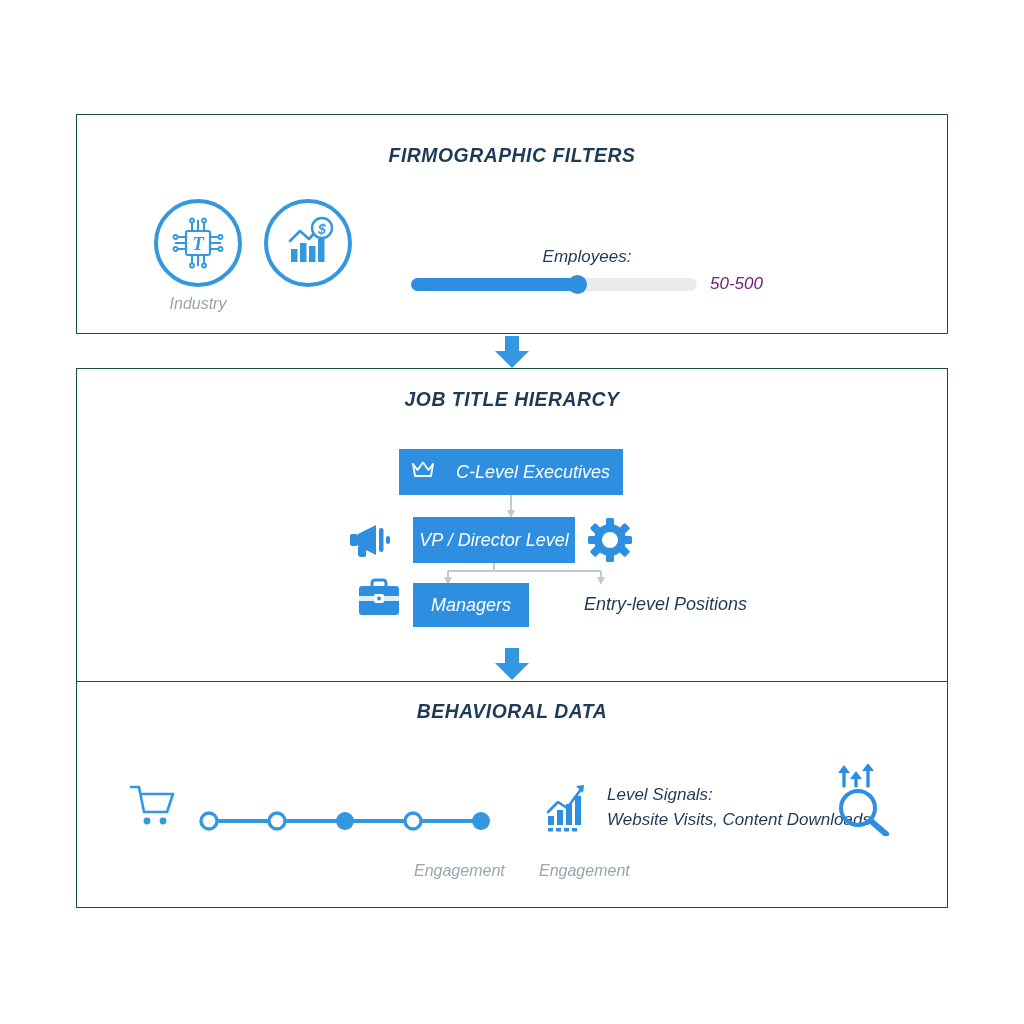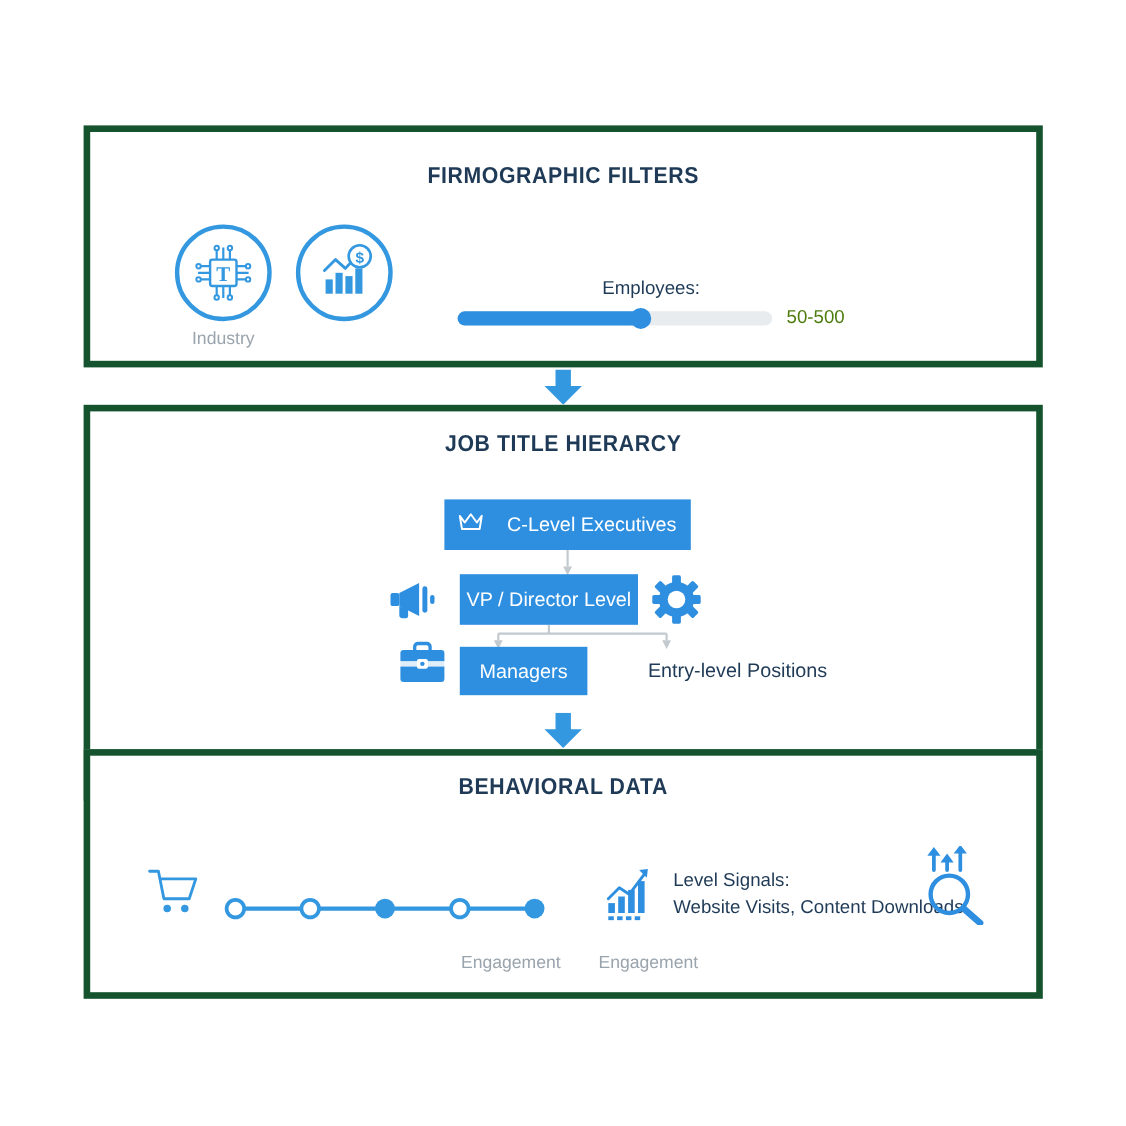--- a/index.html
+++ b/index.html
@@ -17,22 +17,23 @@
     position: relative;
     width: 1024px;
     height: 1024px;
     background: #ffffff;
   }
   .panel {
     position: absolute;
     left: 76px;
     width: 872px;
     background: #ffffff;
-    border: 6px solid #14532d;
+    border: 1px solid #14532d;
     box-sizing: border-box;
+    font-style: italic;
   }
   #panel-firmographic { top: 114px;  height: 220px; }
   #panel-hierarchy    { top: 368px;  height: 360px; }
   #panel-behavioral   { top: 681px;  height: 227px; }
 
   .panel-title {
     position: absolute;
     left: 0;
     width: 100%;
     text-align: center;
@@ -117,21 +118,21 @@
     margin-left: -9px;
     border-radius: 50%;
     background: #2e8fe0;
   }
   .slider-side {
     margin-left: 13px;
     font-size: 17px;
     white-space: nowrap;
   }
   .side-muted { color: #b9c2ca; }
-  .side-dark  { color: #4d7c0f; }
+  .side-dark  { color: #701a75; }
 
   
   .hier-box {
     position: absolute;
     background: #2e8fe0;
     color: #ffffff;
     display: flex;
     align-items: center;
     justify-content: center;
     gap: 22px;

